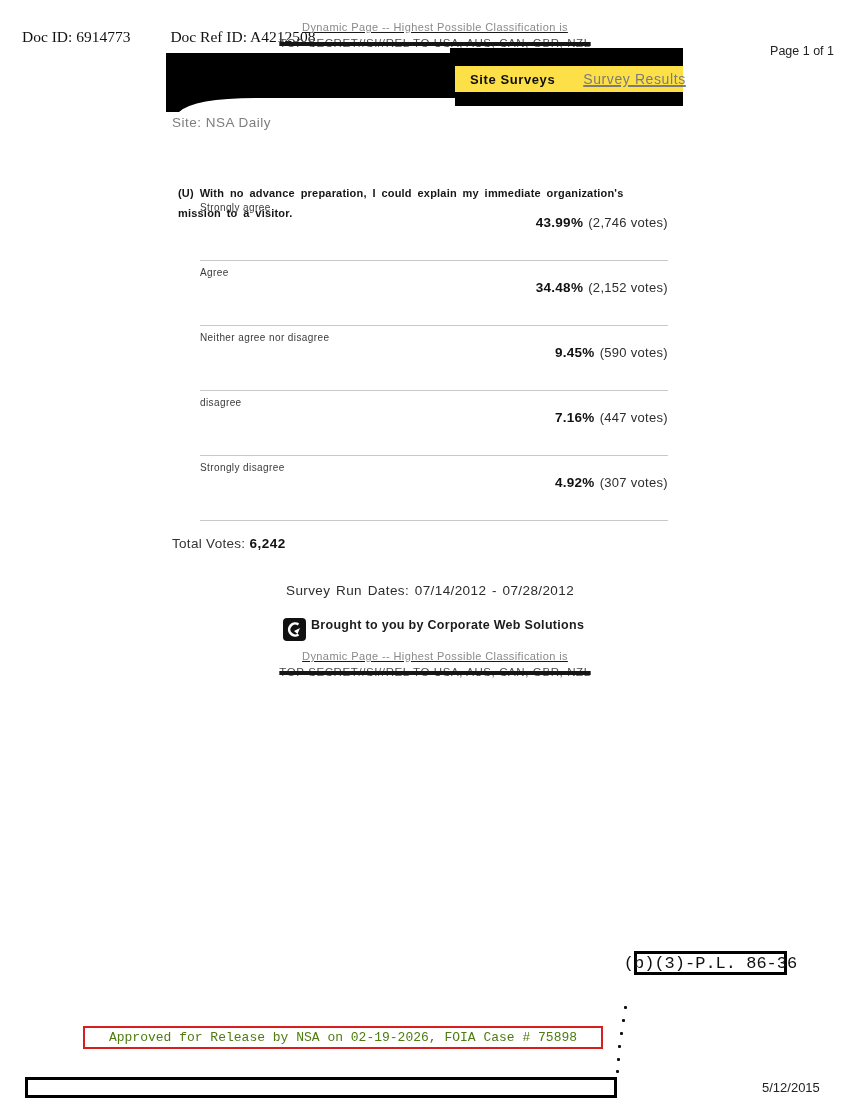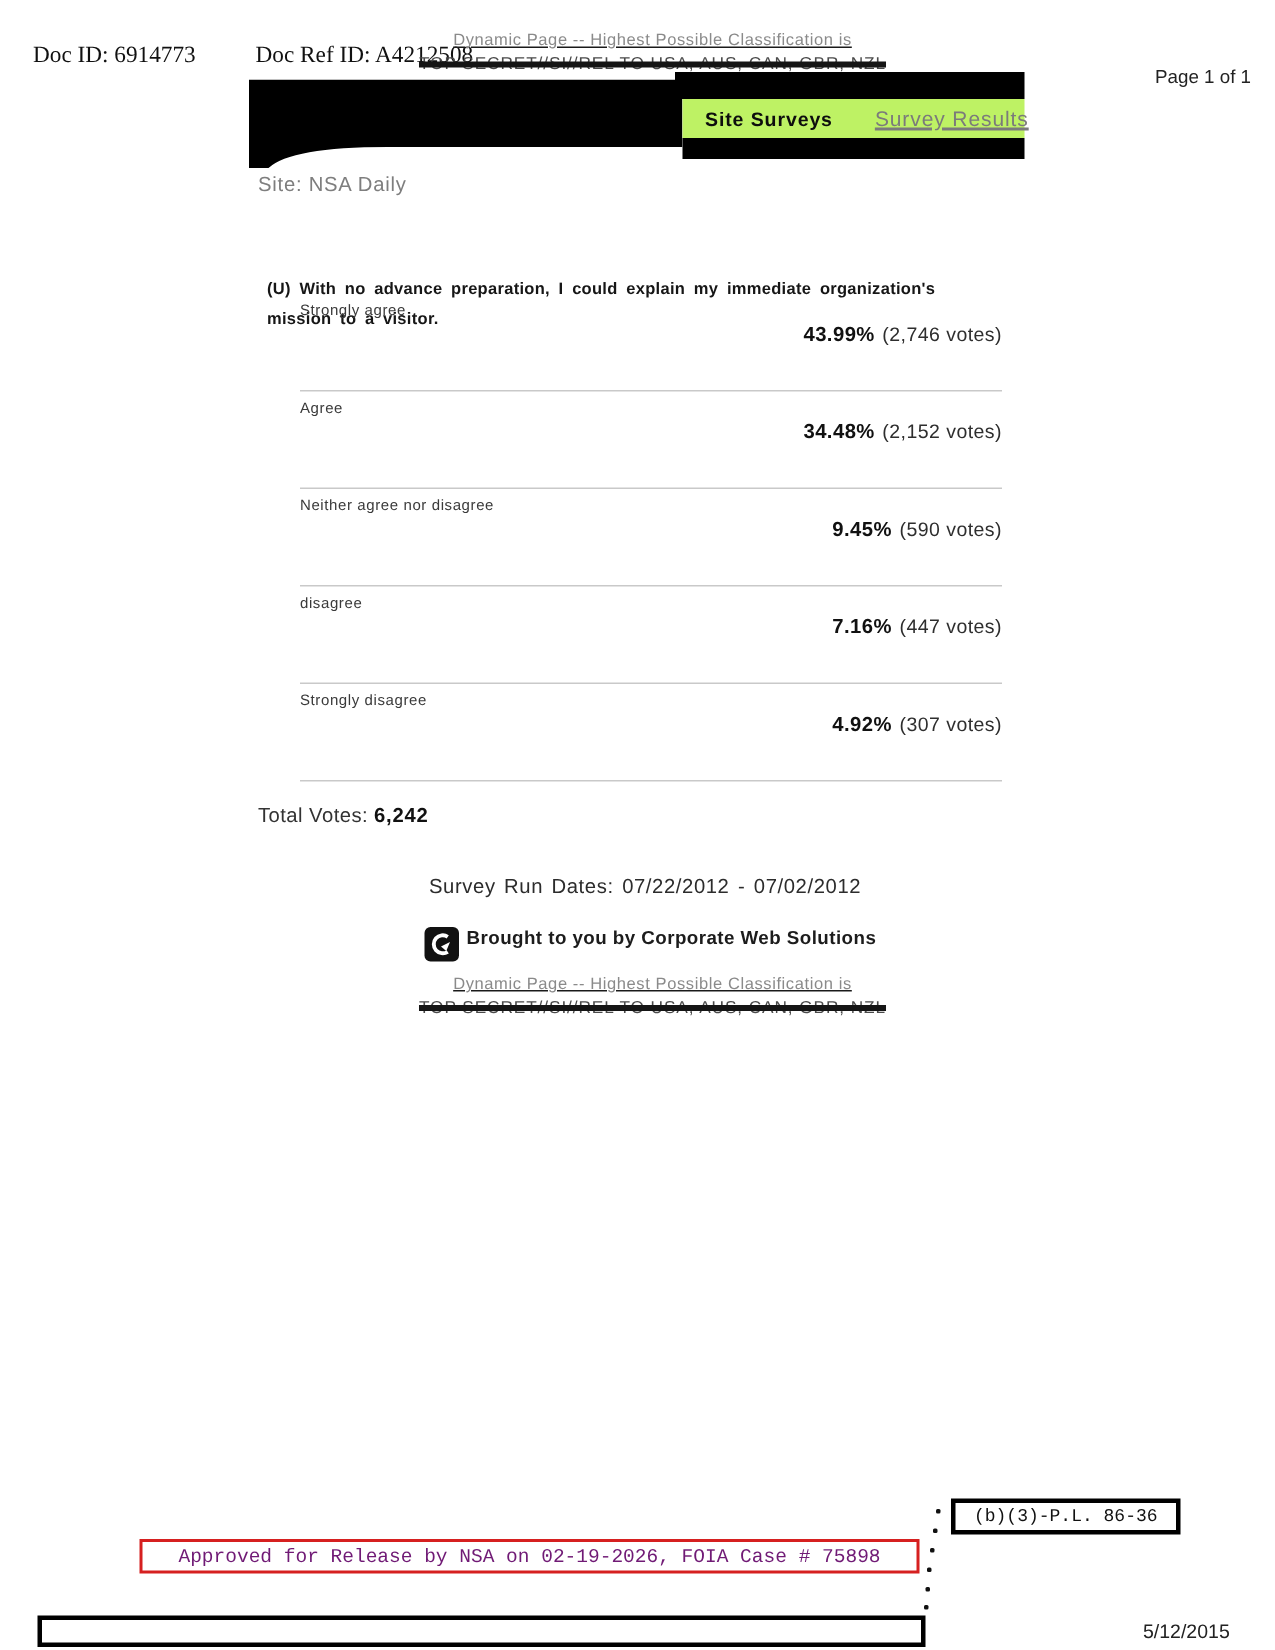--- a/index.html
+++ b/index.html
@@ -25,21 +25,21 @@
     text-decoration:line-through; text-decoration-thickness:3.5px; text-decoration-color:#151515;
   }
   .class-top { top:20px; left:255px; width:360px; }
   .class-bottom { top:649px; left:255px; width:360px; }
 
   
   .banner-left-svg { top:53px; left:166px; }
   .strip { background:#000; }
   .strip-top { top:48px; left:450px; width:233px; height:18px; }
   .strip-bottom { top:92px; left:455px; width:228px; height:14px; }
-  .tabs { top:66px; left:455px; width:228px; height:26px; background:#bef264; display:flex; align-items:center; }
+  .tabs { top:66px; left:455px; width:228px; height:26px; background:#fde047; display:flex; align-items:center; }
   .tab-primary { margin-left:15px; font-size:13px; font-weight:bold; color:#0d0d0d; letter-spacing:.6px; white-space:nowrap; }
   .tab-link { margin-left:28px; font-size:14px; color:#7b7b7b; letter-spacing:.6px; white-space:nowrap;
               text-decoration:underline; text-decoration-thickness:1.5px; cursor:pointer; }
 
   
   .site-label { top:115px; left:172px; font-size:13.5px; font-weight:normal; color:#7e7e7e; letter-spacing:.5px; }
   .question { top:140px; left:178px; width:478px; font-size:11px; font-weight:bold; color:#161616;
               line-height:20px; word-spacing:2.5px; letter-spacing:.2px;margin-top:43px; }
 
   .results { top:196px; left:200px; width:468px; }
@@ -52,26 +52,26 @@
   .total-votes b { color:#111; margin-left:4px; letter-spacing:.5px; }
   .run-dates { top:583px; left:286px; font-size:13.5px; color:#2c2c2c; letter-spacing:.4px; word-spacing:1.5px; }
 
   
   .branding { top:618px; left:283px; display:flex; align-items:flex-start; }
   .cws-logo { width:23px; height:23px; background:#111; border-radius:4px; position:relative; flex:0 0 auto; }
   .cws-logo svg { position:absolute; left:1px; top:1px; }
   .branding-text { margin-left:5px; font-size:12.5px; font-weight:bold; color:#1c1c1c; letter-spacing:.3px; white-space:nowrap; }
 
   
-  .exemption-box { top:999px; left:634px; width:153px; height:24px; border:3px solid #000;
+  .exemption-box { top:951px; left:634px; width:153px; height:24px; border:3px solid #000;
                    display:flex; align-items:center; justify-content:center;
-                   font-family:"Liberation Mono", monospace; font-size:12px; color:#111; white-space:nowrap; }
-  .release-box { top:1026px; left:93px; width:520px; height:23px; border:2px solid #d62020;
+                   font-family:"Liberation Mono", monospace; font-size:17px; color:#111; white-space:nowrap; }
+  .release-box { top:1026px; left:83px; width:520px; height:23px; border:2px solid #d62020;
                  display:flex; align-items:center; justify-content:center;
-                 font-family:"Liberation Mono", monospace; font-size:13px; color:#701a75; white-space:nowrap; }
+                 font-family:"Liberation Mono", monospace; font-size:13px; color:#4d7c0f; white-space:nowrap; }
   .redaction-bar-bottom { top:1077px; left:25px; width:592px; height:21px; border:3px solid #000; background:#fff; }
   .date-stamp { top:1080px; left:762px; font-size:13px; color:#222; }
 
   .dot { position:absolute; width:3px; height:3px; background:#111; border-radius:1px; }
 </style>
 </head>
 <body>
 
 <div class="page">
 
@@ -119,21 +119,21 @@
     <div class="result-row">
       <div class="row-label">Strongly disagree</div>
       <div class="row-value"><span class="pct">4.92%</span><span>(307 votes)</span></div>
     </div>
   </div>
 
   <div class="abs total-votes">
     <span>Total Votes:</span><b>6,242</b>
   </div>
 
-  <div class="abs run-dates">Survey Run Dates: 07/22/2012 - 07/02/2012</div>
+  <div class="abs run-dates">Survey Run Dates: 07/14/2012 - 07/28/2012</div>
 
   <div class="abs branding">
     <span class="cws-logo">
       <svg width="21" height="21" viewBox="0 0 21 21">
         <path d="M14.5,5.5 A6,6 0 1 0 14.5,15.5" fill="none" stroke="#fff" stroke-width="2.6"></path>
         <path d="M10,12 L16,9 L13.5,15 Z" fill="#fff"></path>
       </svg>
     </span>
     <span class="branding-text">Brought to you by Corporate Web Solutions</span>
   </div>

